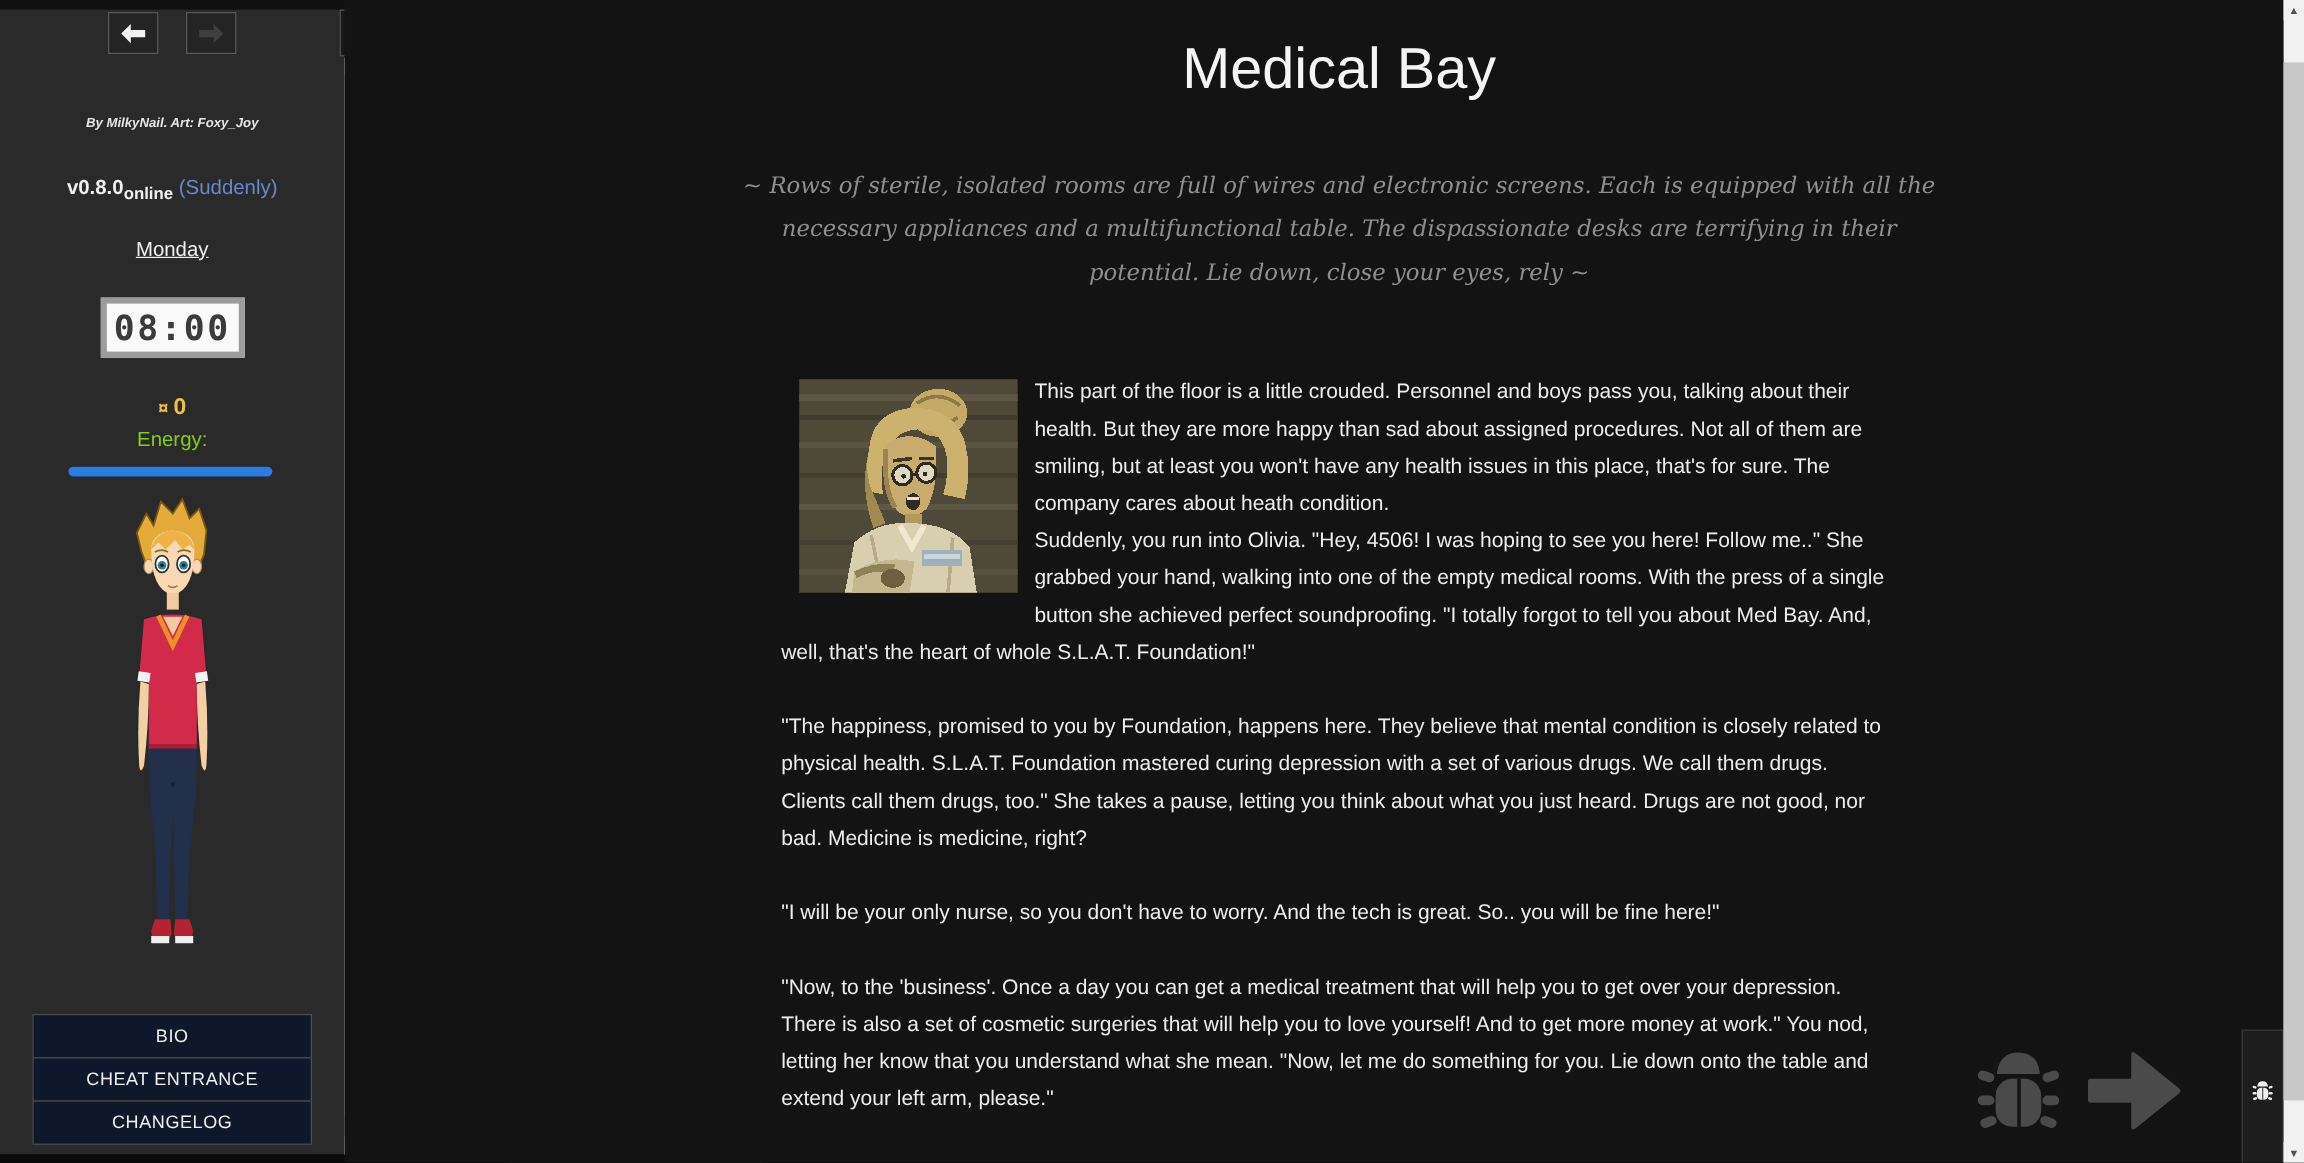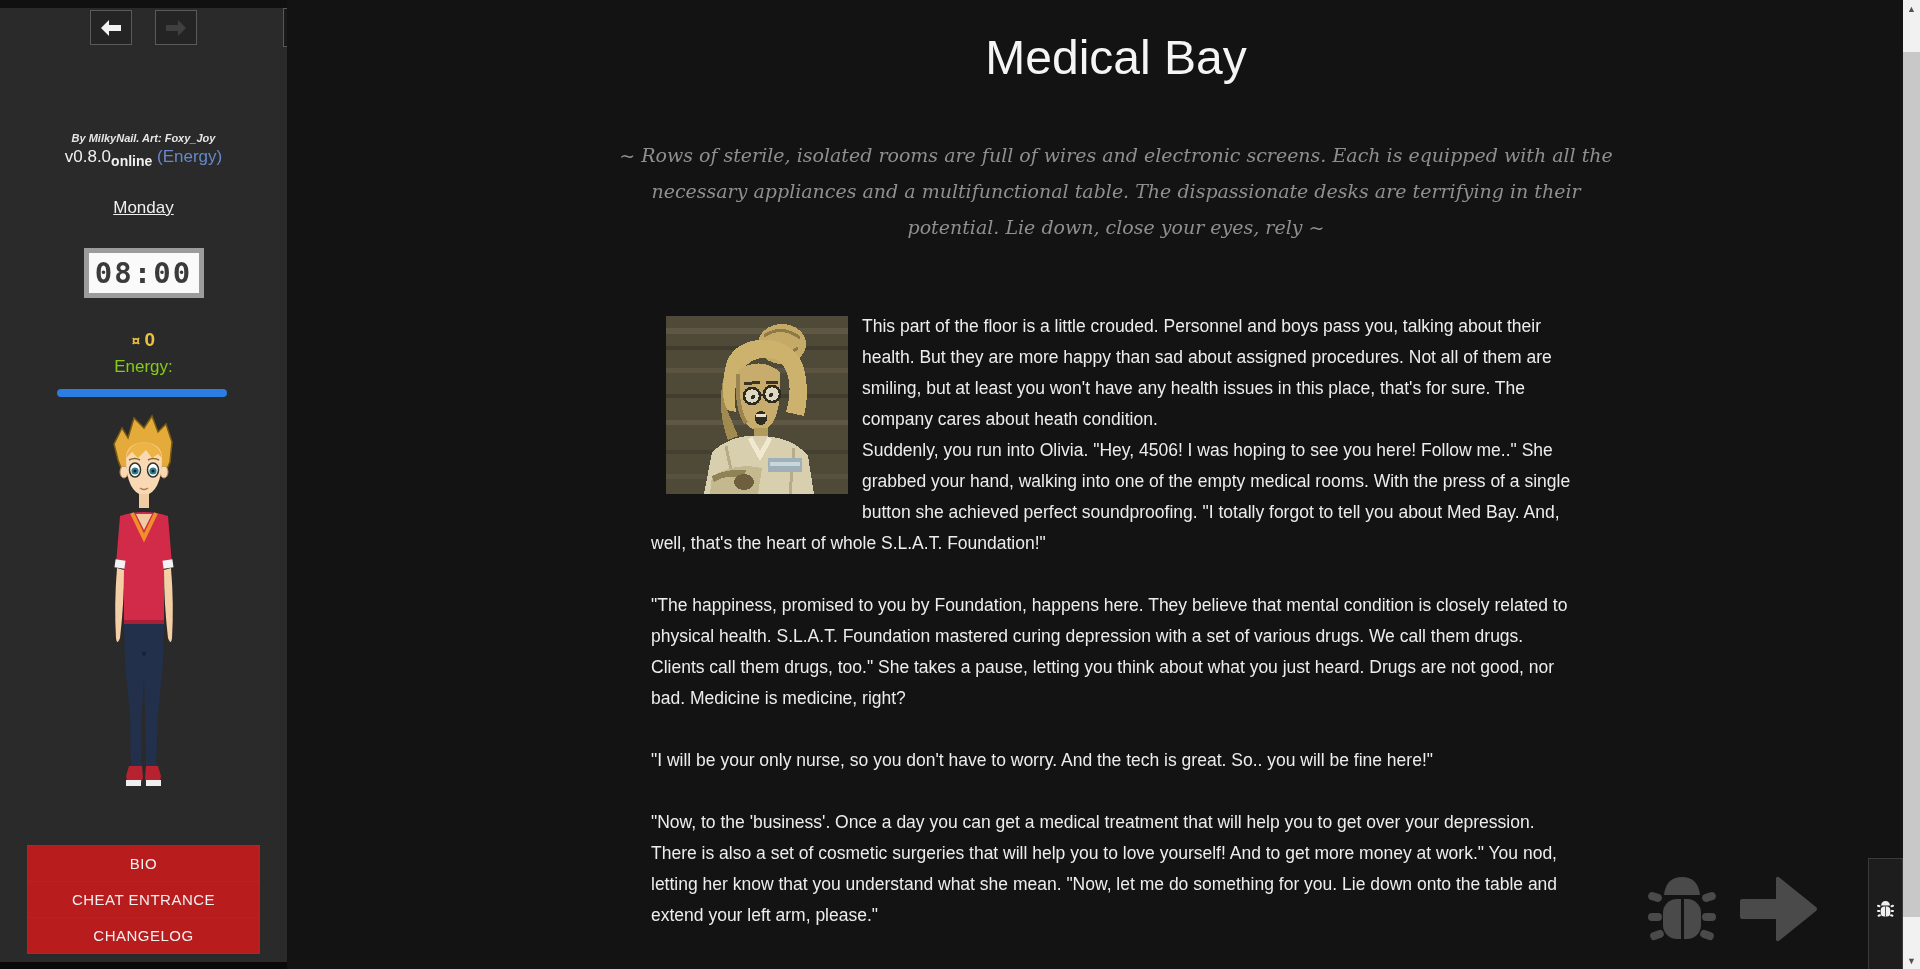--- a/index.html
+++ b/index.html
@@ -12,23 +12,23 @@
   .bottom-strip{position:absolute;left:0;top:962px;width:287px;height:7px;background:#0a0a0a;}
 
   .nav-row{position:absolute;left:0;top:10px;width:100%;display:flex;justify-content:center;gap:23px;}
   .nav-btn{width:40px;height:33px;border:1px solid #5a5a5a;background:#242424;display:flex;
            align-items:center;justify-content:center;cursor:pointer;}
   .nav-btn svg{display:block;}
 
   .side-title{position:absolute;left:0;top:48px;width:100%;text-align:center;
               font-size:31px;font-weight:bold;letter-spacing:1px;color:#f2f2f2;}
   .side-byline{position:absolute;left:0;top:97px;width:100%;text-align:center;
-               font-size:11px;font-style:italic;font-weight:bold;color:#e6e6e6;margin-top:35px;}
+               font-size:11px;font-style:italic;font-weight:bold;color:#e6e6e6;}
   .side-version{position:absolute;left:0;top:147px;width:100%;text-align:center;font-size:17px;color:#f0f0f0;}
-  .side-version .ver{font-weight:normal;}
+  .side-version .ver{font-weight:bold;}
   .side-version .sub{font-size:14px;font-weight:bold;position:relative;top:4px;}
   .side-version .opts{color:var(--link);text-decoration:none;cursor:pointer;}
   .side-day{position:absolute;left:0;top:198px;width:100%;text-align:center;}
   .side-day a{color:#efefef;font-size:17px;text-decoration:underline;cursor:pointer;}
 
   .clock{position:absolute;left:50%;top:248px;transform:translateX(-50%);
          width:110px;height:40px;background:#fafafa;border:5px solid #9c9c9c;
          display:flex;align-items:center;justify-content:center;}
   .clock span{font-family:"DejaVu Sans Mono", monospace;font-weight:800;font-size:29px;
               color:#3b3b3b;letter-spacing:2px;}
@@ -37,21 +37,21 @@
   .money .cur-sym{font-size:15px;}
   .money .cur-val{font-size:19px;}
   .energy-label{position:absolute;left:0;top:357px;width:100%;text-align:center;font-size:17px;color:#84cc16;}
   .energy-track{position:absolute;left:57px;top:389px;width:170px;height:8px;border-radius:4px;background:#1d1d1d;}
   .energy-fill{height:100%;border-radius:4px;background:var(--energy);}
 
   .avatar{position:absolute;left:50%;top:414px;transform:translateX(-50%);}
 
   .menu{position:absolute;left:27px;top:846px;width:233px;}
   .menu-btn{height:35px;border:1px solid #4f4f4f;margin-top:-1px;display:flex;align-items:center;
-            justify-content:center;font-size:15px;letter-spacing:.5px;color:#f0f0f0;cursor:pointer;background:#b91c1c;}
+            justify-content:center;font-size:15px;letter-spacing:.5px;color:#f0f0f0;cursor:pointer;background:#0f172a;}
 
   
   .sb-scroll{position:absolute;left:287px;top:48px;width:14px;height:914px;background:#f1f1f1;}
   .sb-scroll .arrow{position:absolute;left:0;width:14px;height:15px;display:flex;align-items:center;
                     justify-content:center;font-size:8px;color:#555;background:#f1f1f1;cursor:pointer;}
   .sb-scroll .arrow.up{top:0;}
   .sb-scroll .arrow.down{bottom:0;}
   .sb-scroll .thumb{position:absolute;left:0;top:16px;width:14px;height:868px;background:#c6c6c6;cursor:pointer;}
 
   .collapse-btn{position:absolute;left:283px;top:8px;width:26px;height:37px;background:#191919;
@@ -98,21 +98,21 @@
         <svg width="22" height="18" viewBox="0 0 22 18">
           <path d="M13 1 L13 6 L1 6 L1 12 L13 12 L13 17 L21 9 Z" fill="#3f3f3f"></path>
         </svg>
       </div>
     </div>
 
     <div class="side-byline">By MilkyNail. Art: Foxy_Joy</div>
 
     <div class="side-version">
       <span class="ver">v0.8.0</span><span class="sub">online</span>
-      <span class="opts">(Energy)</span>
+      <span class="opts">(Suddenly)</span>
     </div>
 
     <div class="side-day"><a>Monday</a></div>
 
     <div class="clock">
       <span>08:00</span>
     </div>
 
     <div class="money">
       <span class="cur-sym">¤</span>

